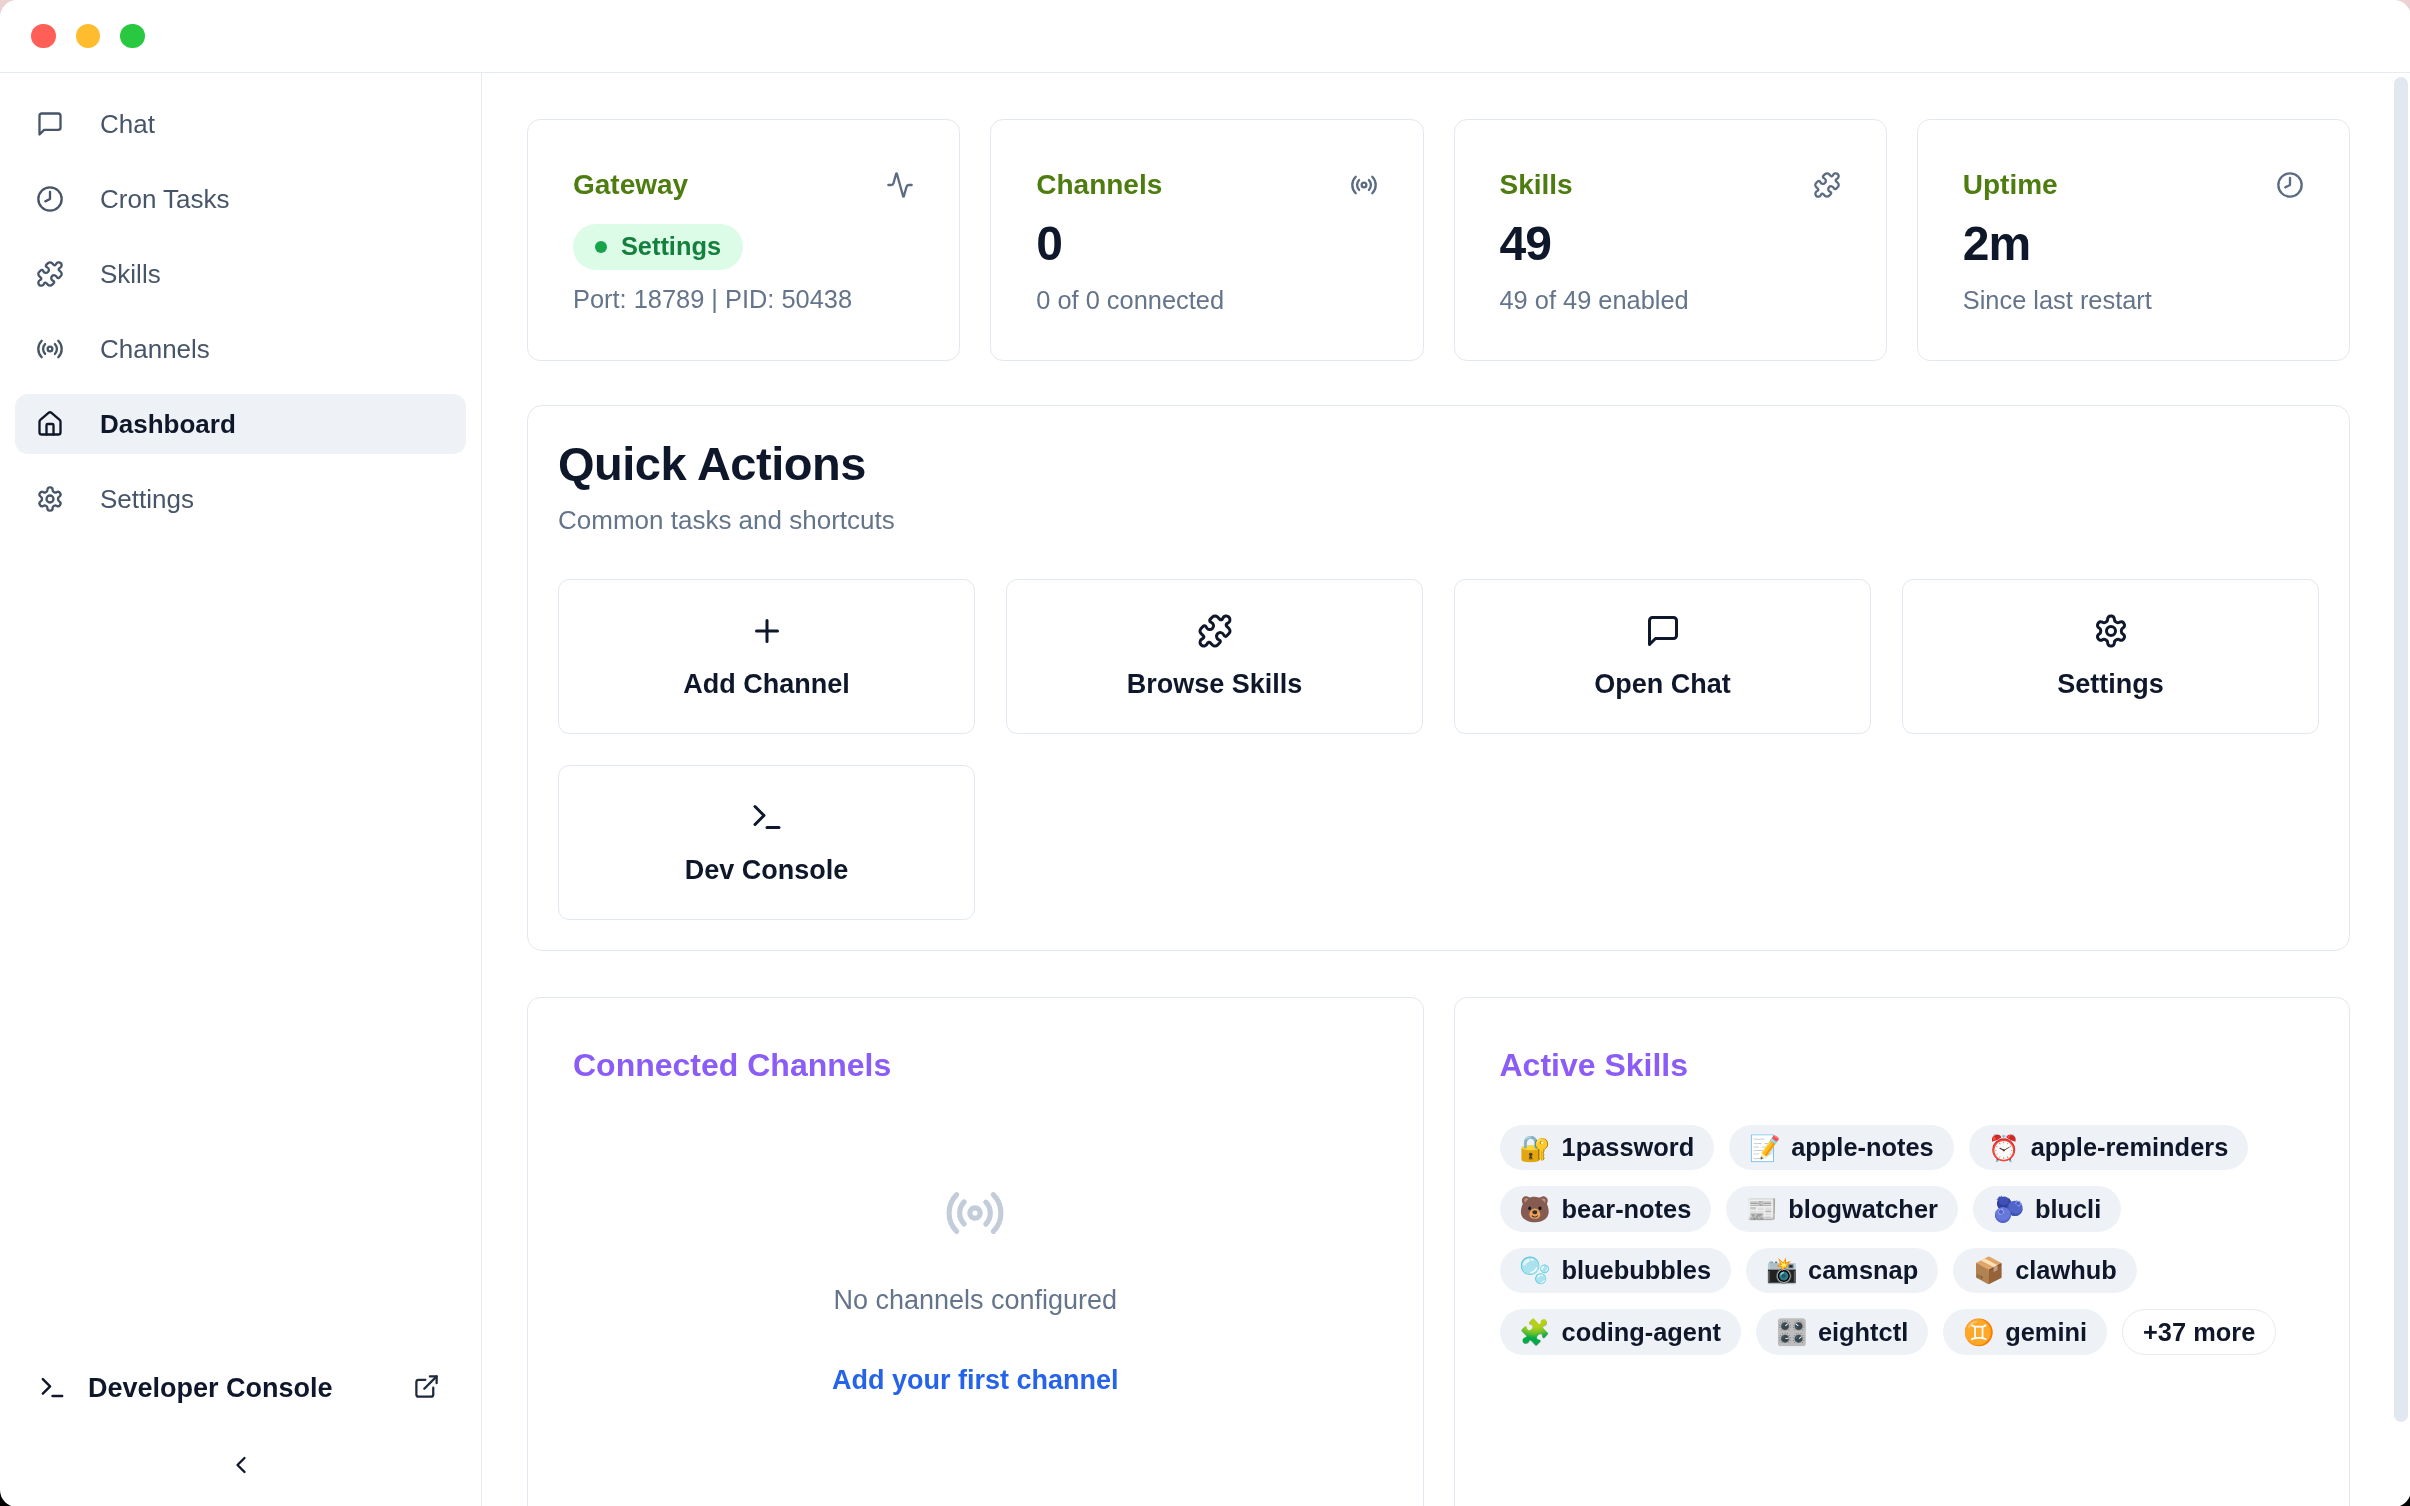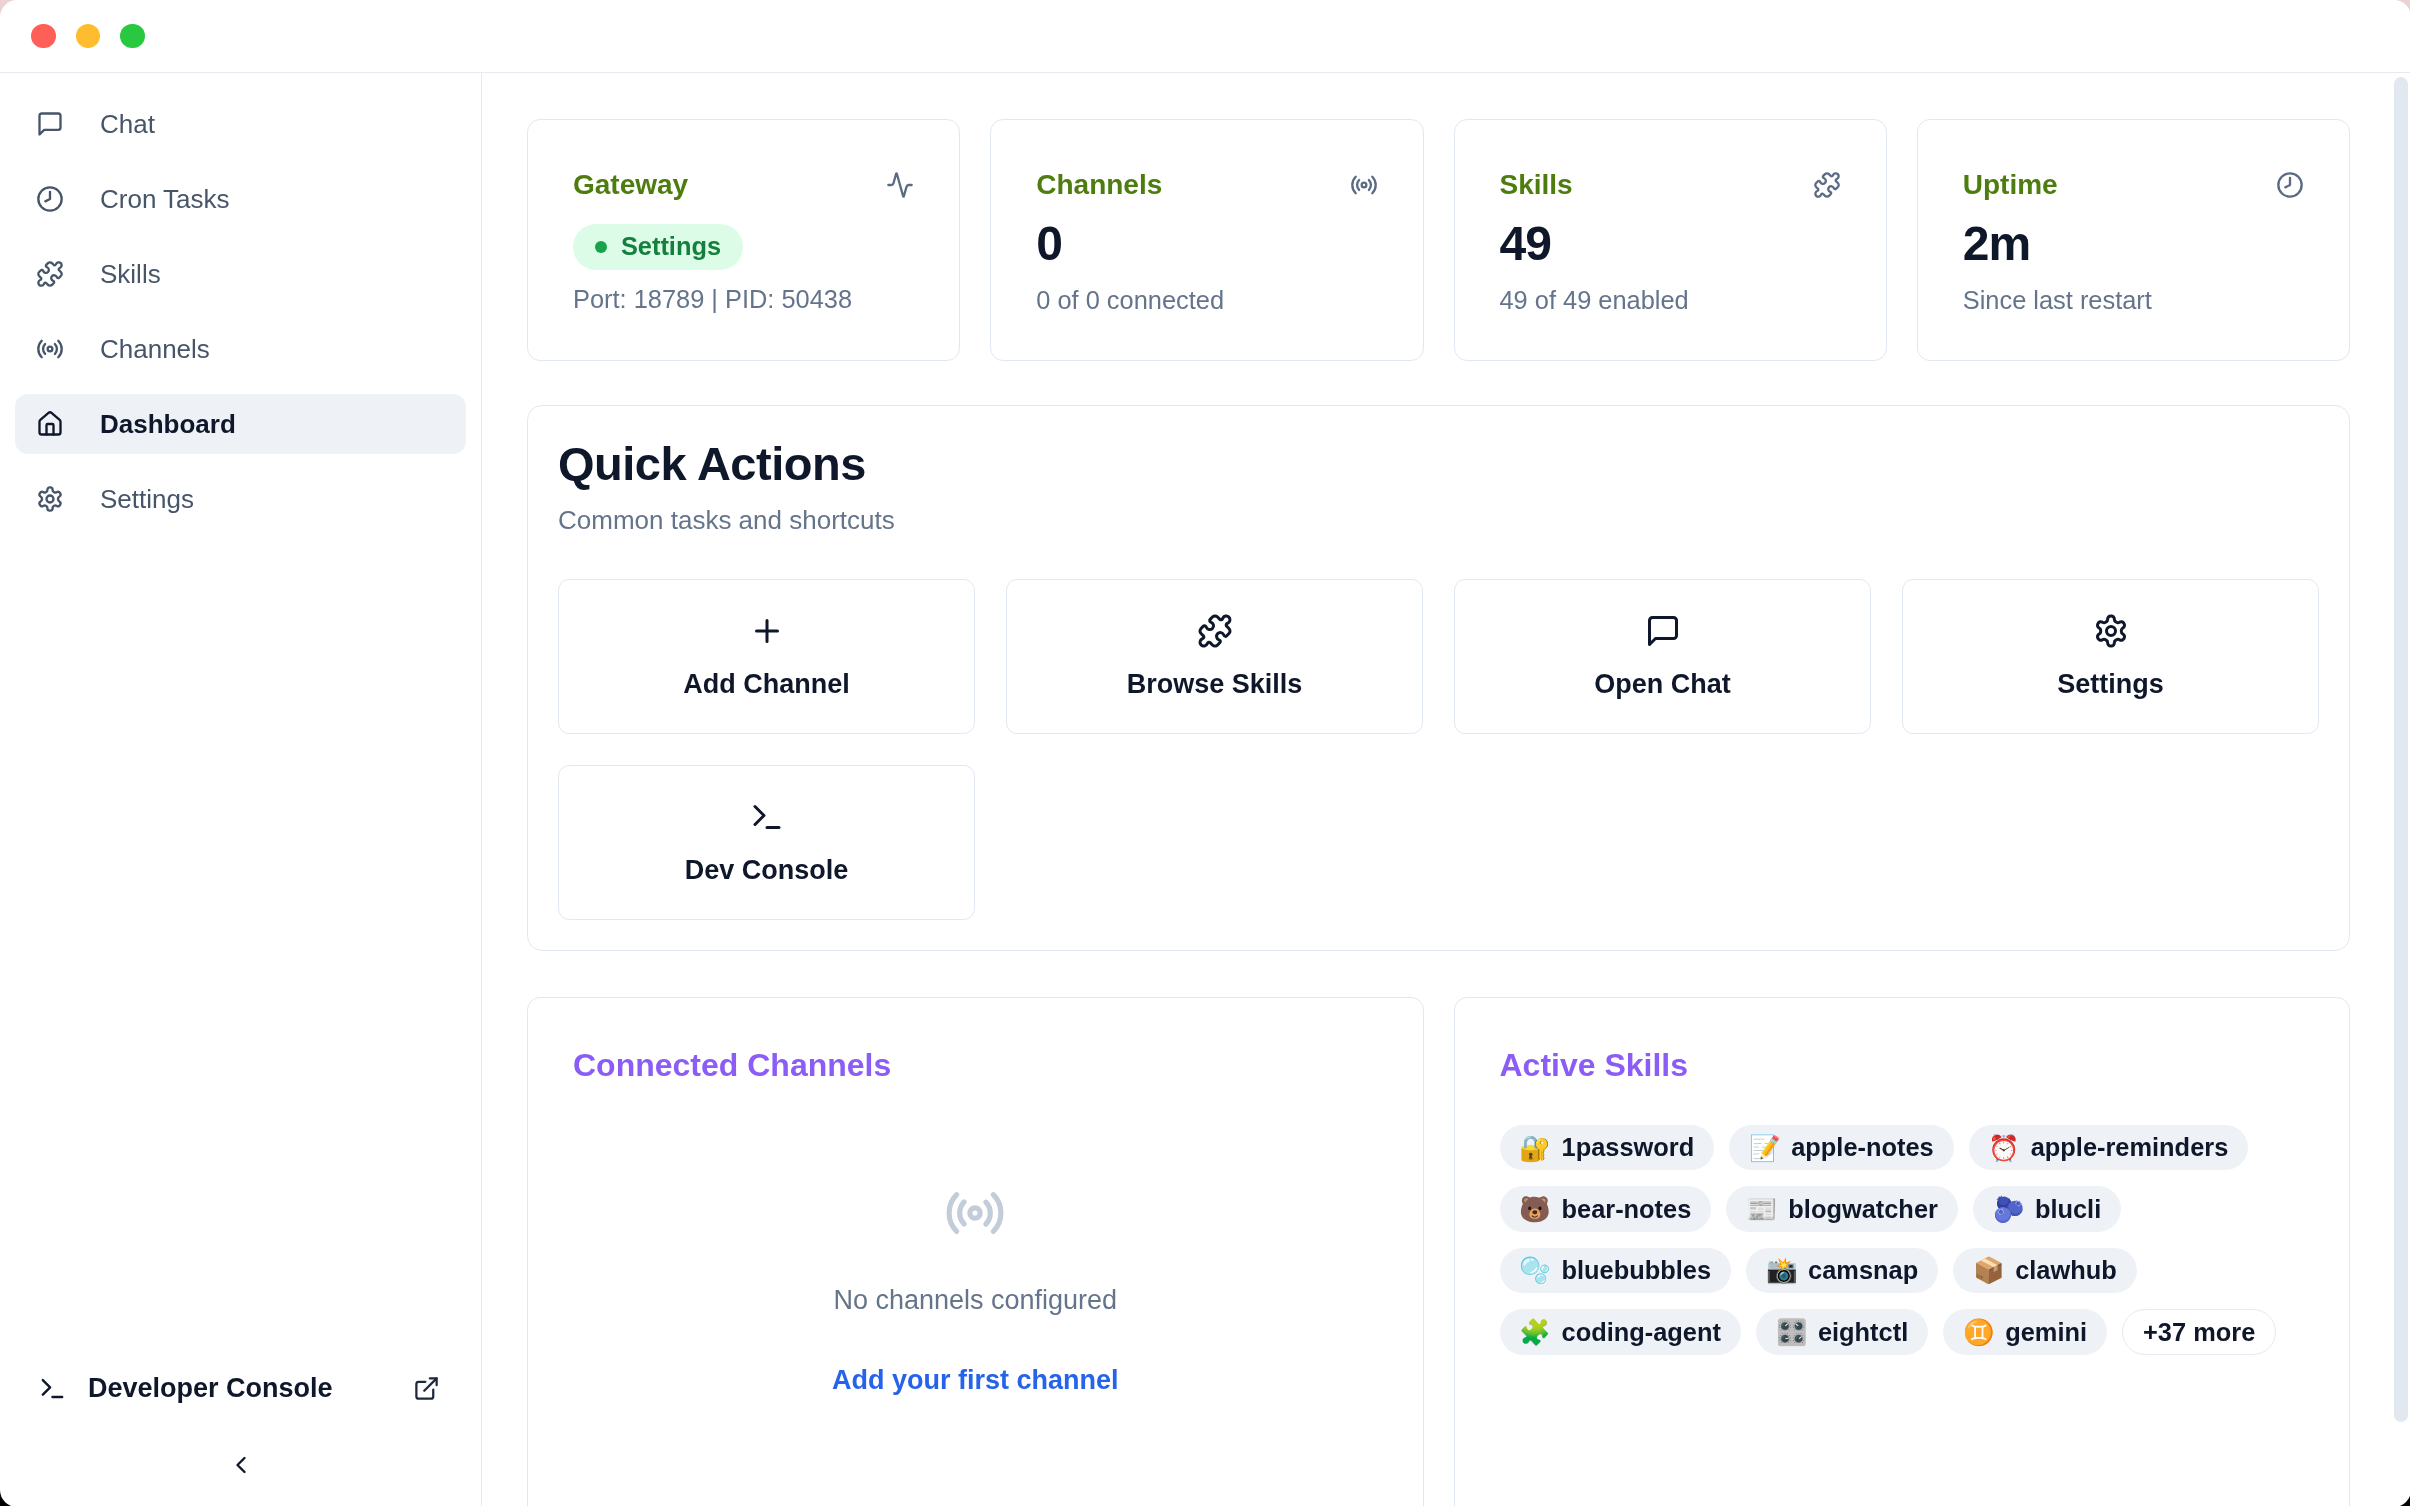--- a/index.html
+++ b/index.html
@@ -19,21 +19,21 @@
   
   .content { flex:1; display:flex; min-height:0; }
   .sidebar { flex:0 0 482px; width:482px; border-right:0.9px solid #e6eaf1; display:flex; flex-direction:column; padding:21px 0 28px; }
   .nav { display:flex; flex-direction:column; gap:15px; padding:0 15px; }
   .nav-item { display:flex; align-items:center; height:60px; border-radius:13px; padding:0 21px; gap:36px; color:#475569; font-size:26px; font-weight:500; cursor:pointer; }
   .nav-item.active { background:#eef2f6; color:#0f172a; font-weight:600; }
   .icn { display:inline-flex; }
   .icn svg { width:100%; height:100%; }
   .nav-item .icn { width:28px; height:28px; }
   .sidebar-spacer { flex:1; }
-  .dev-row { display:flex; align-items:center; padding:0 41px 0 38px; gap:21px; color:#0f172a; font-size:27px; font-weight:600; cursor:pointer; }
+  .dev-row { display:flex; padding:0 41px 0 38px; gap:21px; color:#0f172a; font-size:27px; font-weight:600; cursor:pointer; }
   .dev-row .icn { width:29px; height:29px; }
   .dev-row .ext { margin-left:auto; width:27px; height:27px; color:#1e293b; cursor:pointer; }
   .collapse { margin-top:47px; display:flex; justify-content:center; }
   .collapse .icn { width:28px; height:28px; color:#0f172a; cursor:pointer; }
   
   .main { flex:1; padding:46px 61px 0 45px; overflow:hidden; }
   .card { background:#fff; border:0.9px solid #e2e8f0; border-radius:13px; }
   .stats { display:grid; grid-template-columns:repeat(4,1fr); gap:30px; }
   .stat-card { height:242px; padding:49px 45px; }
   .stat-head { display:flex; justify-content:space-between; align-items:center; }

